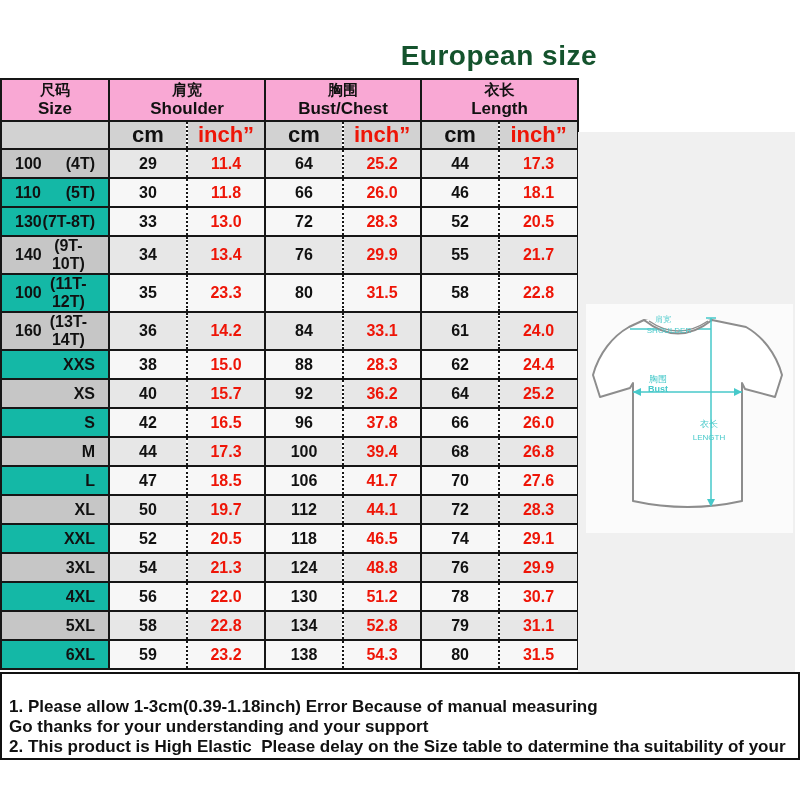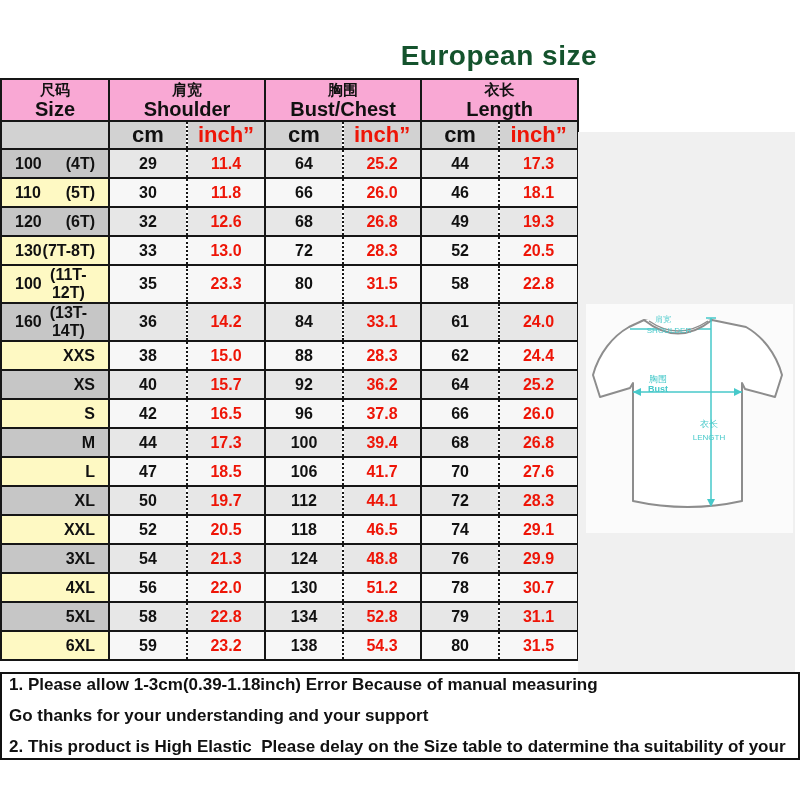--- a/index.html
+++ b/index.html
@@ -10,40 +10,40 @@
   .title{position:absolute;top:40px;left:20px;width:577px;height:36px;text-align:right;
          font-size:28px;font-weight:bold;color:#14532d;letter-spacing:.5px;}
 
   
   table.size-table{position:absolute;left:0;top:78px;width:577px;border-collapse:collapse;
                    table-layout:fixed;}
   .size-table th,.size-table td{border:2px solid #161616;padding:0;text-align:center;
                    vertical-align:middle;overflow:hidden;}
   .hdr1 th{height:40px;background:#f9a8d4;}
   .hdr1 .zh{font-size:15px;font-weight:bold;line-height:17px;}
-  .hdr1 .en{font-size:20px;font-weight:bold;line-height:22px;}
+  .hdr1 .en{font-size:17px;font-weight:bold;line-height:22px;}
   .hdr2 th{height:26px;background:#d2d2d2;font-size:22px;font-weight:bold;}
   .size-table tbody td{height:27px;font-size:16px;font-weight:bold;}
   tr.band-light td{background:#f7f7f7;}
   tr.band-dark  td{background:#e7e7e7;}
-  tr.band-light td.size-cell{background:#fef9c3;}
+  tr.band-light td.size-cell{background:#14b8a6;}
   tr.band-dark  td.size-cell{background:#c6c6c6;}
   .size-table .inch{color:#ee1507;border-left-style:dotted;}
   .size-table .cm{border-right-style:dotted;}
   .size-cell .wrap{display:flex;justify-content:space-between;align-items:center;padding:0 13px;}
   .size-cell .wrap.center{justify-content:flex-end;}
 
   
   .panel{position:absolute;left:578px;top:132px;width:217px;height:540px;background:#f0f0f0;}
   .panel svg{display:block;}
 
   
   .notes{position:absolute;left:0;top:672px;width:800px;height:88px;box-sizing:border-box;
          border:2px solid #111;background:#fff;display:flex;flex-direction:column;
-         justify-content:space-between;padding:1px 7px;font-size:17px;font-weight:bold;
+         justify-content:flex-end;padding:1px 7px;font-size:17px;font-weight:bold;
          white-space:pre-wrap;}
   .notes p{margin:0;line-height:20px;}
 </style>
 </head>
 <body>
 
 <div class="page">
 
   <div class="title">European size</div>
 
@@ -108,47 +108,47 @@
               <span>(5T)</span>
             </div>
           </td>
           <td class="cm">30</td>
           <td class="inch">11.8</td>
           <td class="cm">66</td>
           <td class="inch">26.0</td>
           <td class="cm">46</td>
           <td class="inch">18.1</td>
         </tr>
-        <tr class="band-dark">
-          <td class="size-cell">
-            <div class="wrap">
-              <span>120</span>
-              <span>(6T)</span>
-            </div>
-          </td>
-          <td class="cm">32</td>
-          <td class="inch">12.6</td>
-          <td class="cm">68</td>
-          <td class="inch">26.8</td>
-          <td class="cm">49</td>
-          <td class="inch">19.3</td>
-        </tr>
         <tr class="band-light">
           <td class="size-cell">
             <div class="wrap">
               <span>130</span>
               <span>(7T-8T)</span>
             </div>
           </td>
           <td class="cm">33</td>
           <td class="inch">13.0</td>
           <td class="cm">72</td>
           <td class="inch">28.3</td>
           <td class="cm">52</td>
           <td class="inch">20.5</td>
+        </tr>
+        <tr class="band-dark">
+          <td class="size-cell">
+            <div class="wrap">
+              <span>140</span>
+              <span>(9T-10T)</span>
+            </div>
+          </td>
+          <td class="cm">34</td>
+          <td class="inch">13.4</td>
+          <td class="cm">76</td>
+          <td class="inch">29.9</td>
+          <td class="cm">55</td>
+          <td class="inch">21.7</td>
         </tr>
         <tr class="band-light">
           <td class="size-cell">
             <div class="wrap">
               <span>100</span>
               <span>(11T-12T)</span>
             </div>
           </td>
           <td class="cm">35</td>
           <td class="inch">23.3</td>

